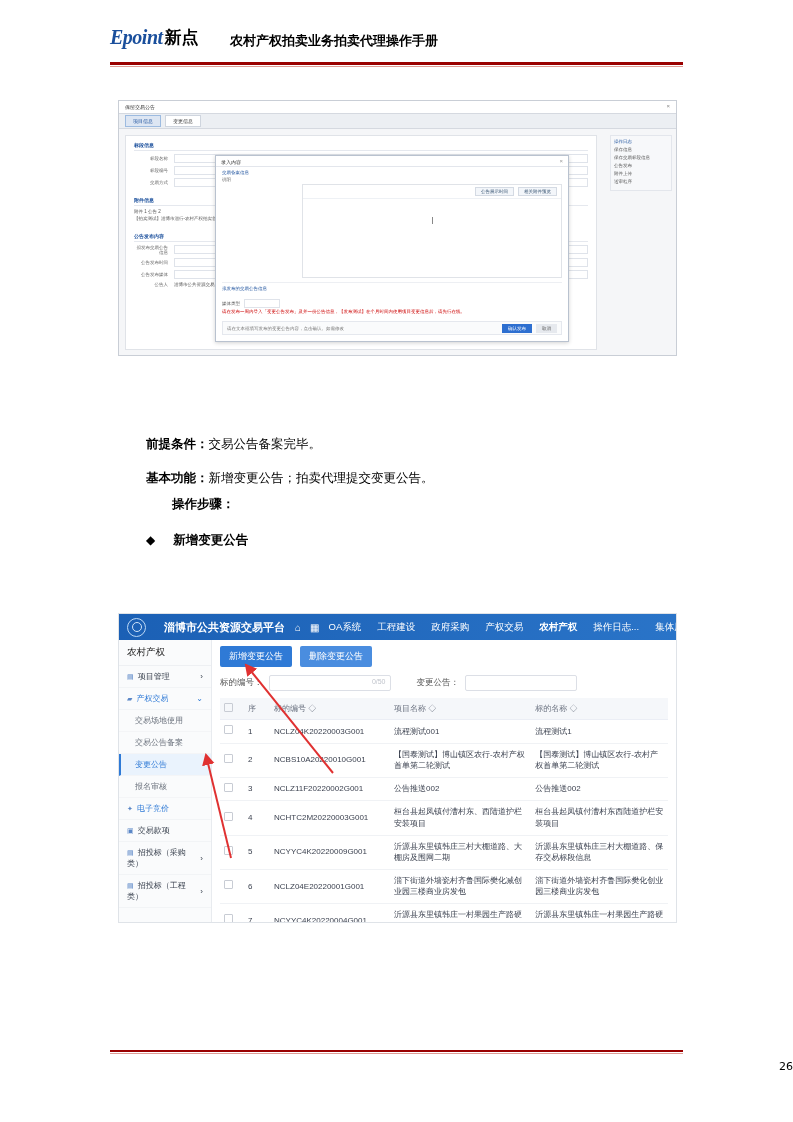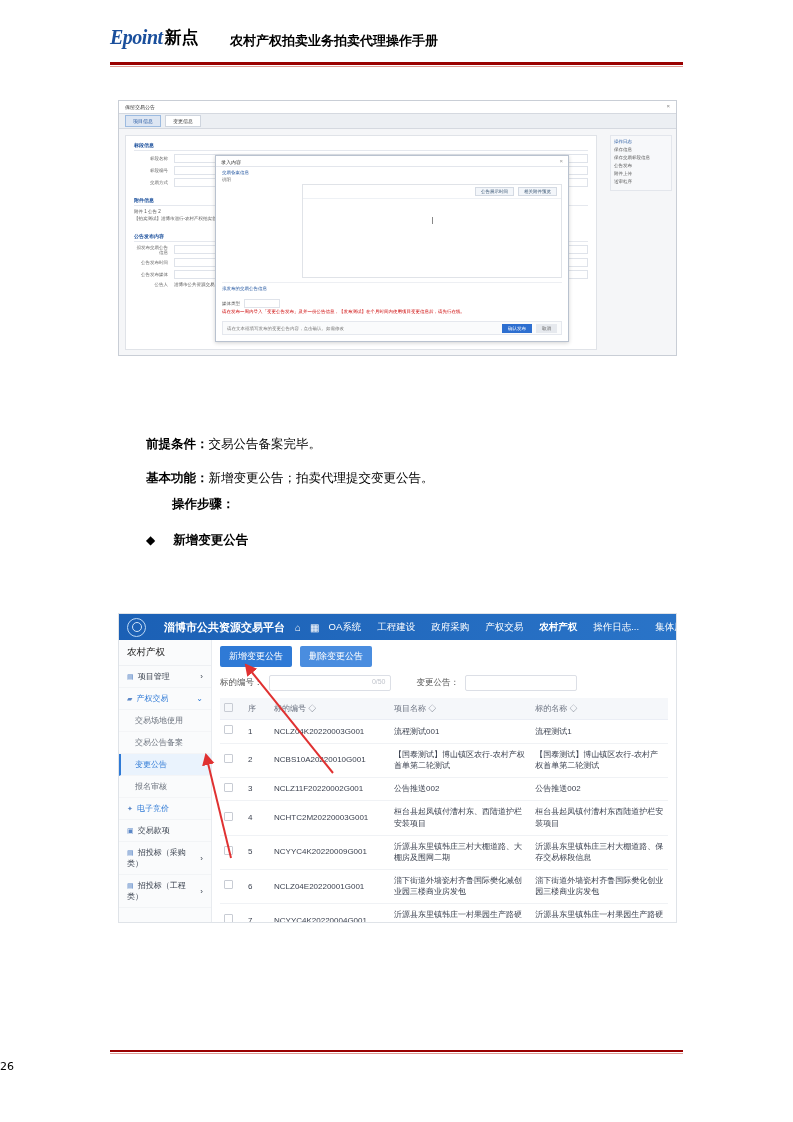--- a/index.html
+++ b/index.html
@@ -209,21 +209,21 @@
   
   .arrow{position:absolute;pointer-events:none;}
   
   .foot-rule{
     position:absolute;left:110px;top:1050px;width:573px;height:2px;background:#9a0000;
   }
   .foot-rule2{
     position:absolute;left:110px;top:1053px;width:573px;height:1px;background:#c0392b;opacity:.5;
   }
   .page-num{
-    position:absolute;top:1060px;left:0;width:793px;text-align:left;
+    position:absolute;top:1060px;left:0;width:793px;text-align:right;
     font-size:11px;color:#000;font-family:"DejaVu Sans", sans-serif;
   }
 </style>
 </head>
 <body>
 
 <div class="page">
 
   <div class="doc-header">
     <div class="logo">

